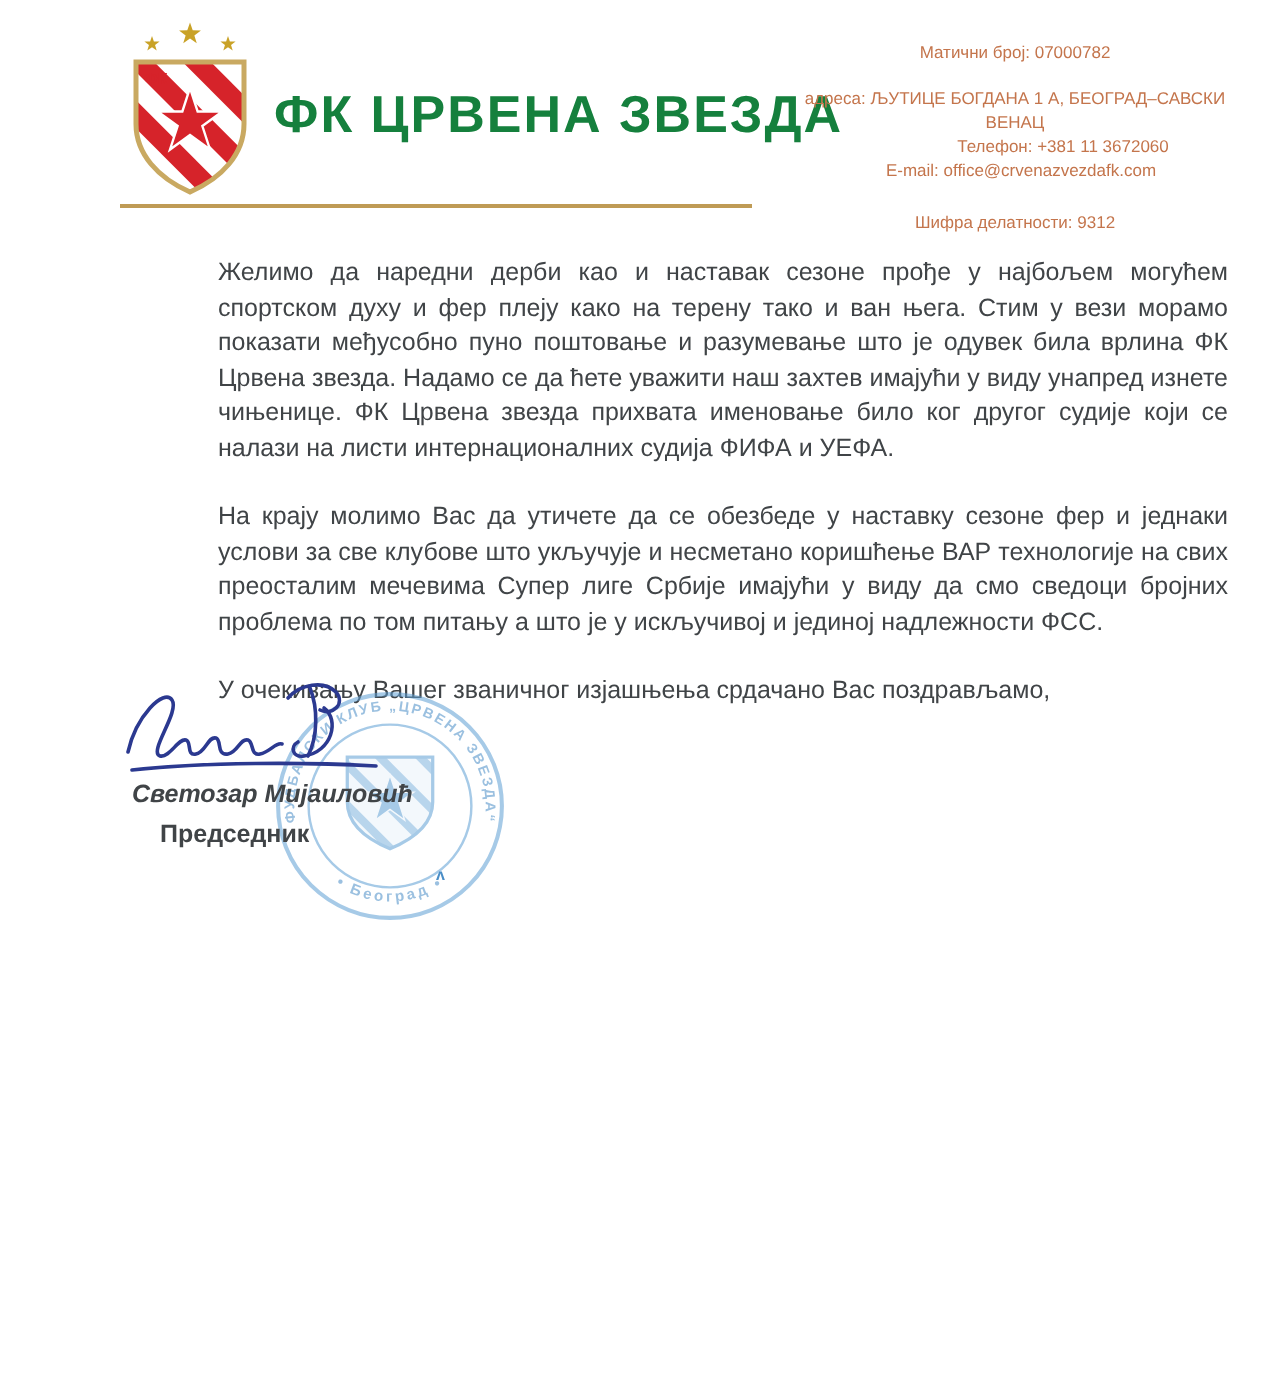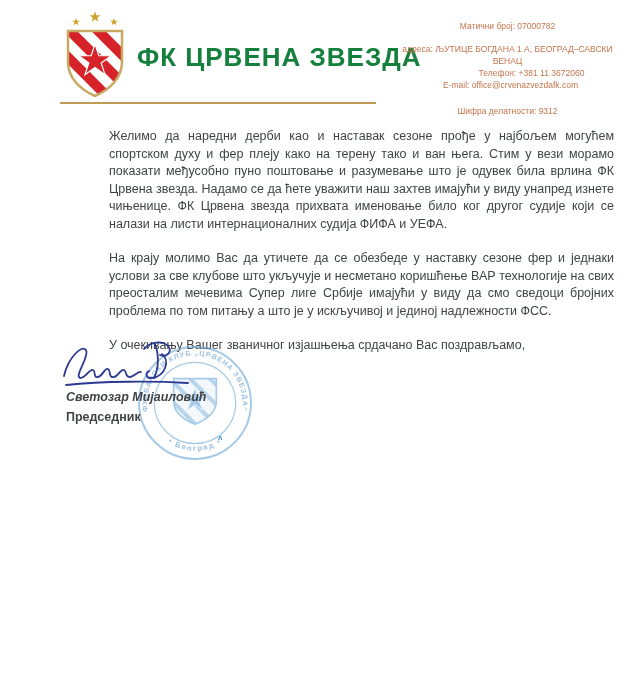--- a/index.html
+++ b/index.html
@@ -28,21 +28,21 @@
   .letter-body{
     position:absolute;left:68px;top:128px;width:505px;
     color:#404447;font-size:12.5px;line-height:17.5px;text-align:justify;margin-left:41px;
   }
   .letter-body p{margin:0 0 17px 0;}
   .letter-body p.closing{text-align:left;margin-top:4px;}
   
   .stamp{position:absolute;left:136px;top:344px;width:118px;height:118px;opacity:0.55;}
   .signature{position:absolute;left:58px;top:336px;width:150px;height:58px;}
   .sig-name{position:absolute;left:66px;top:390px;margin:0;color:#404447;font-size:12.5px;font-weight:bold;font-style:italic;}
-  .sig-role{position:absolute;left:66px;top:410px;margin:0;color:#404447;font-size:12.5px;font-weight:bold;}
+  .sig-role{position:absolute;left:80px;top:410px;margin:0;color:#404447;font-size:12.5px;font-weight:bold;}
   .stamp-mark{position:absolute;left:218px;top:433px;color:#4a8ec7;font-size:8px;font-weight:bold;}
   .stamp text{font-family:"Liberation Sans",sans-serif;font-weight:bold;}
 </style>
 </head>
 <body>
 
 <div class="page">
 
   <svg class="crest" viewBox="0 0 68 88" aria-hidden="true">
 

